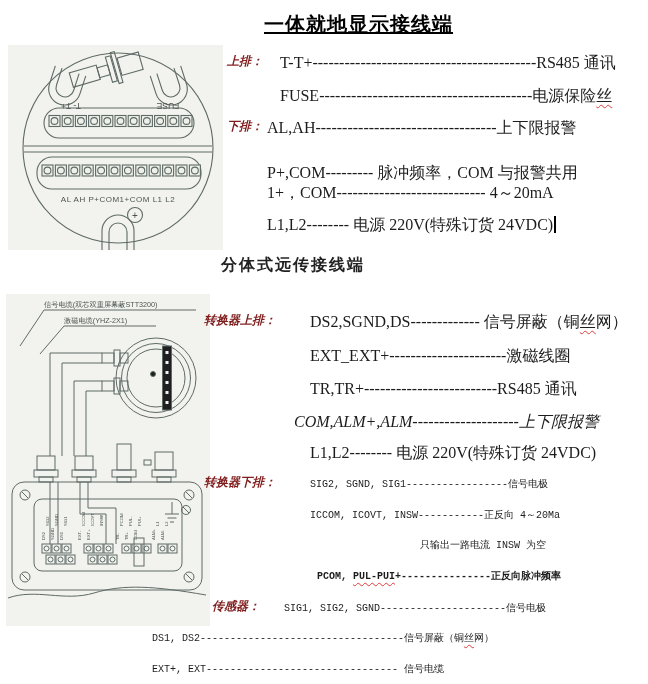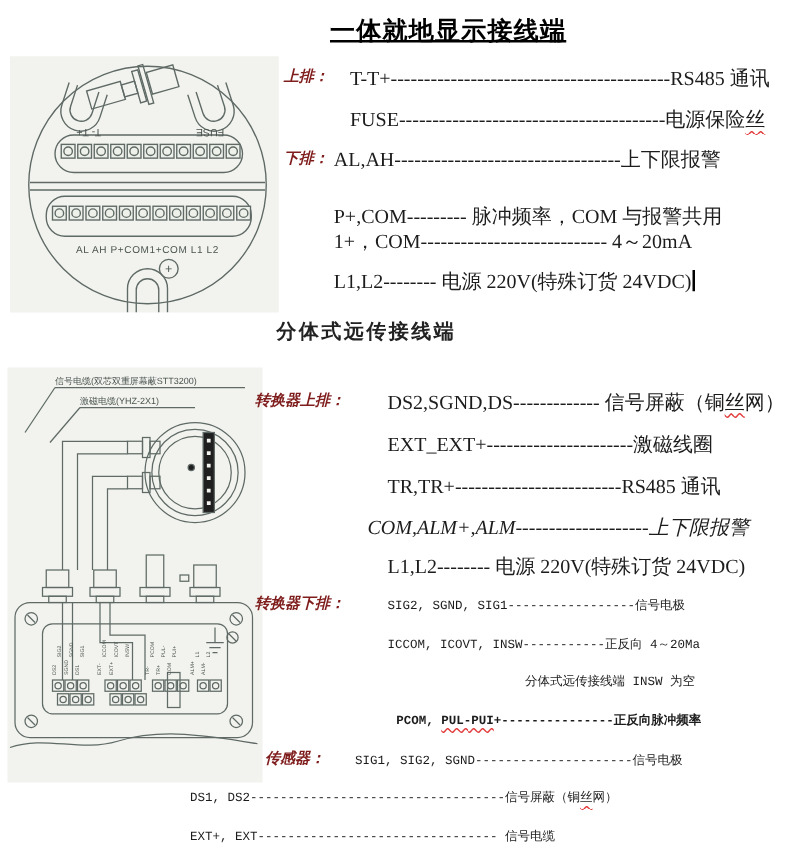--- a/index.html
+++ b/index.html
@@ -325,19 +325,19 @@
 <div class="abs plabel" style="left:204px;top:312px;">转换器上排：</div>
 <div class="abs row" style="left:310px;top:312px;"><span>DS2,SGND,DS------------- 信号屏蔽（铜</span><span class="squiggle">丝</span><span>网）</span></div>
 <div class="abs row" style="left:310px;top:346px;">EXT_EXT+----------------------激磁线圈</div>
 <div class="abs row" style="left:310px;top:379px;">TR,TR+-------------------------RS485 通讯</div>
 <div class="abs row" style="left:294px;top:412px;font-style:italic;">COM,ALM+,ALM--------------------上下限报警</div>
 <div class="abs row" style="left:310px;top:443px;">L1,L2-------- 电源 220V(特殊订货 24VDC)</div>
 
 <div class="abs plabel" style="left:204px;top:474px;">转换器下排：</div>
 <div class="abs row mono" style="left:310px;top:477px;">SIG2, SGND, SIG1-----------------信号电极</div>
 <div class="abs row mono" style="left:310px;top:508px;">ICCOM, ICOVT, INSW-----------正反向 4～20Ma</div>
-<div class="abs row mono" style="left:420px;top:538px;">分体式远传接线端 INSW 为空</div>
+<div class="abs row mono" style="left:420px;top:538px;">只输出一路电流 INSW 为空</div>
 <div class="abs row mono" style="left:317px;top:569px;font-weight:bold;"><span>PCOM, </span><span class="squiggle">PUL-PUI</span><span>+---------------正反向脉冲频率</span></div>
 
 <div class="abs plabel" style="left:212px;top:598px;">传感器：</div>
 <div class="abs row mono" style="left:284px;top:601px;">SIG1, SIG2, SGND---------------------信号电极</div>
 <div class="abs row mono" style="left:152px;top:631px;"><span>DS1, DS2----------------------------------信号屏蔽（铜</span><span class="squiggle">丝</span><span>网）</span></div>
 <div class="abs row mono" style="left:152px;top:662px;">EXT+, EXT-------------------------------- 信号电缆</div>
 
 </body></html>

